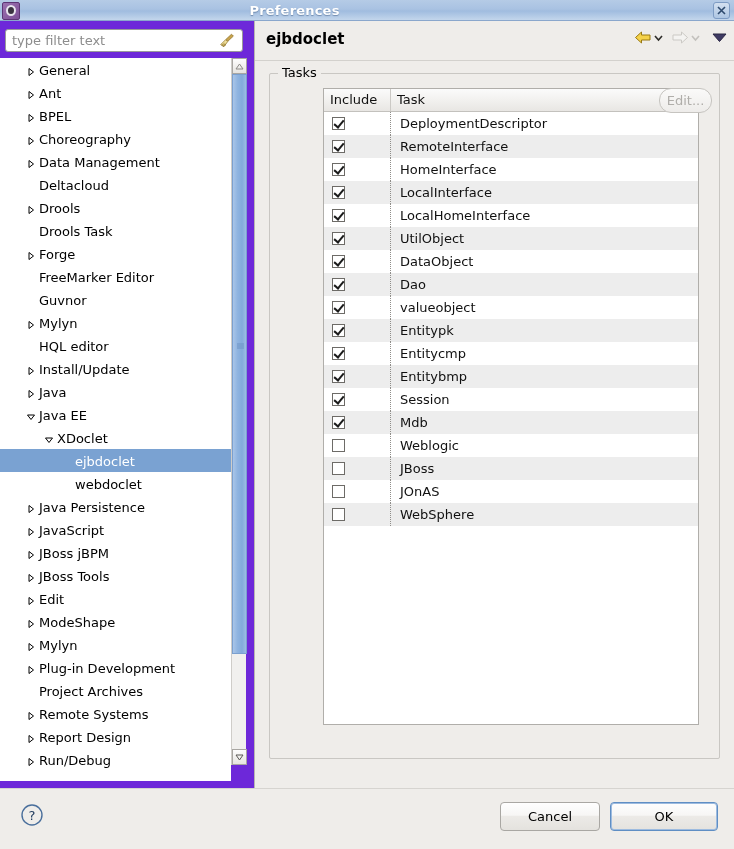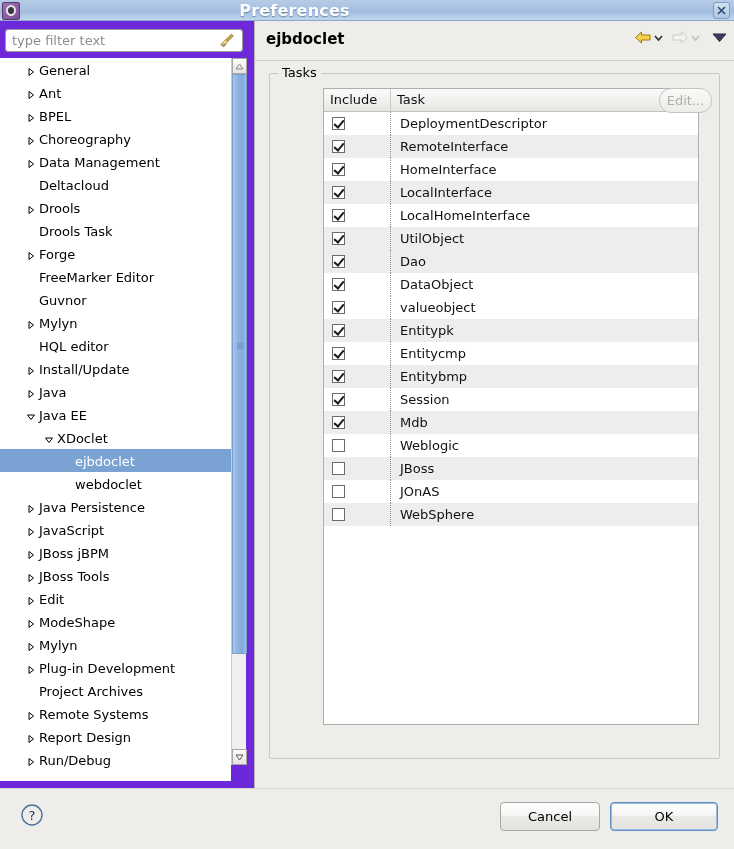--- a/index.html
+++ b/index.html
@@ -60,21 +60,21 @@
     border: 2.5px solid #e8e4ee;
     background: #3a3340;
     box-sizing: border-box;
   }
   .title-text {
     position: absolute;
     left: 0;
     width: 589px;
     text-align: center;
     font-weight: bold;
-    font-size: 16px;
+    font-size: 13px;
     color: #ffffff;
     text-shadow: 0 1px 1px rgba(60,90,130,.55);
     letter-spacing: .2px;
     pointer-events: none;
   }
   .title-close {
     position: absolute;
     right: 4px;
     top: 2px;
     width: 17px;
@@ -654,31 +654,31 @@
                   <span class="cbx checked"></span>
                 </div>
                 <div class="cell-task">LocalHomeInterface</div>
               </div>
               <div class="trow even">
                 <div class="cell-include">
                   <span class="cbx checked"></span>
                 </div>
                 <div class="cell-task">UtilObject</div>
               </div>
+              <div class="trow odd">
+                <div class="cell-include">
+                  <span class="cbx checked"></span>
+                </div>
+                <div class="cell-task">DataObject</div>
+              </div>
               <div class="trow even">
                 <div class="cell-include">
                   <span class="cbx checked"></span>
                 </div>
                 <div class="cell-task">Dao</div>
-              </div>
-              <div class="trow odd">
-                <div class="cell-include">
-                  <span class="cbx checked"></span>
-                </div>
-                <div class="cell-task">DataObject</div>
               </div>
               <div class="trow odd">
                 <div class="cell-include">
                   <span class="cbx checked"></span>
                 </div>
                 <div class="cell-task">valueobject</div>
               </div>
               <div class="trow even">
                 <div class="cell-include">
                   <span class="cbx checked"></span>

